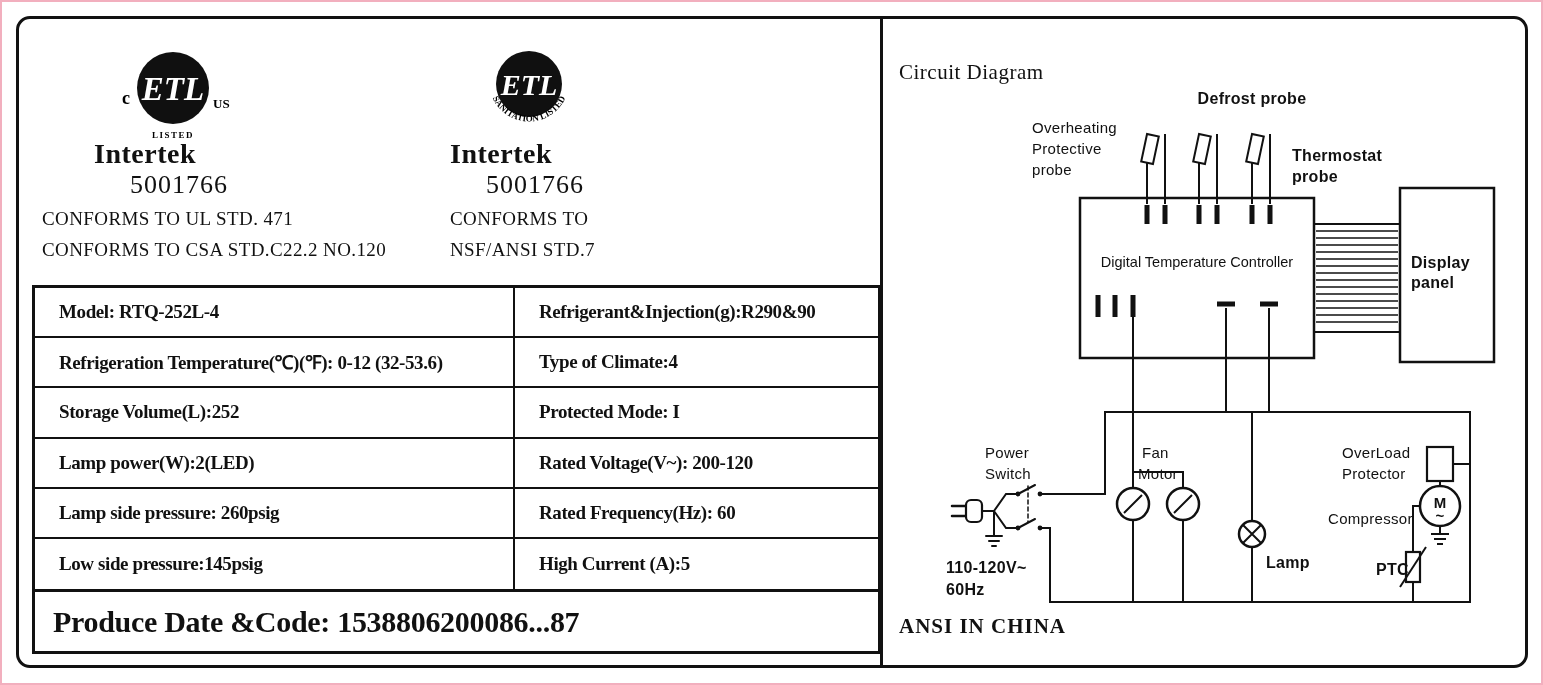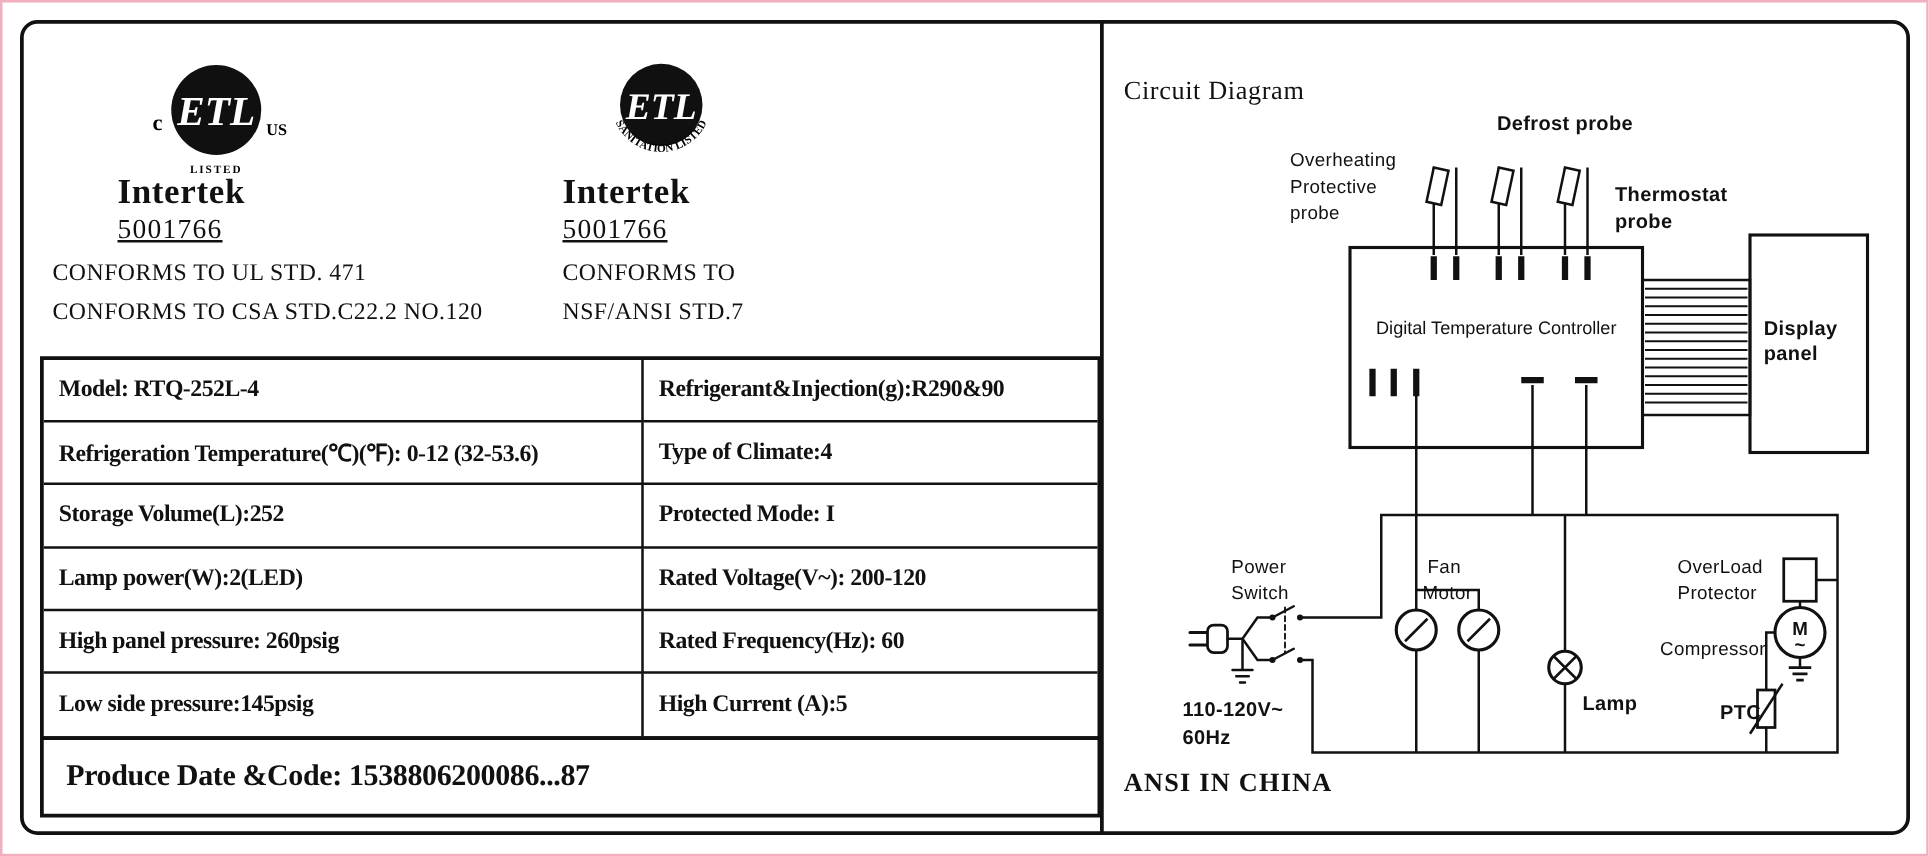--- a/index.html
+++ b/index.html
@@ -10,40 +10,40 @@
   }
   .frame{
     position:absolute;left:14px;top:14px;width:1512px;height:652px;
     border:3px solid #111;border-radius:14px;box-sizing:border-box;
   }
   .divider{position:absolute;left:878px;top:16px;width:3px;height:648px;background:#111;}
 
   
   .logo-svg{position:absolute;}
   .intertek{position:absolute;width:170px;font-size:28px;font-weight:bold;letter-spacing:.5px;}
-  .cert-number{position:absolute;width:170px;font-size:22px;letter-spacing:1px;text-decoration:underline;}
+  .cert-number{position:absolute;width:170px;text-align:center;font-size:26px;letter-spacing:1px;}
   .conf-line{position:absolute;font-family:"Liberation Serif",serif;font-size:19px;letter-spacing:.4px;white-space:nowrap;}
   .product-title{position:absolute;left:616px;top:142px;font-size:29px;font-weight:bold;letter-spacing:1.5px;white-space:nowrap;}
 
   
   .spec-table{
     position:absolute;left:30px;top:283px;width:849px;height:307px;box-sizing:border-box;
     border:3px solid #111;display:grid;grid-template-columns:480px 1fr;grid-auto-rows:1fr;
   }
   .spec-cell{
     border-right:2.5px solid #111;border-bottom:2.5px solid #111;
-    display:flex;align-items:center;padding-left:12px;
+    display:flex;align-items:center;padding-left:24px;
     font-weight:bold;font-size:19px;letter-spacing:-.4px;white-space:nowrap;
   }
   .spec-cell.rcol{border-right:none;}
   .spec-cell.lastrow{border-bottom:none;}
   .produce-row{
     position:absolute;left:30px;top:587px;width:849px;height:65px;box-sizing:border-box;
     border:3px solid #111;display:flex;align-items:center;padding-left:18px;
-    font-size:24px;font-weight:bold;letter-spacing:-.3px;white-space:nowrap;
+    font-size:30px;font-weight:bold;letter-spacing:-.3px;white-space:nowrap;
   }
 
   
   .circuit-title{position:absolute;left:897px;top:58px;font-size:21px;letter-spacing:.5px;}
   .made-in{position:absolute;left:897px;top:612px;font-size:21px;font-weight:600;letter-spacing:1px;}
   .circuit-svg{position:absolute;left:880px;top:15px;width:645px;height:650px;}
   .circuit-svg text{font-family:"Liberation Sans",sans-serif;fill:#111;}
   .t15{font-size:15px;letter-spacing:.3px;}
   .t145{font-size:14.5px;}
   .t16b{font-size:16px;font-weight:bold;letter-spacing:.3px;}
@@ -85,21 +85,21 @@
 
   <div class="spec-table">
     <div class="spec-cell">Model: RTQ-252L-4</div>
     <div class="spec-cell rcol">Refrigerant&amp;Injection(g):R290&amp;90</div>
     <div class="spec-cell">Refrigeration Temperature(℃)(℉): 0-12 (32-53.6)</div>
     <div class="spec-cell rcol">Type of Climate:4</div>
     <div class="spec-cell">Storage Volume(L):252</div>
     <div class="spec-cell rcol">Protected Mode: I</div>
     <div class="spec-cell">Lamp power(W):2(LED)</div>
     <div class="spec-cell rcol">Rated Voltage(V~): 200-120</div>
-    <div class="spec-cell">High panel pressure: 260psig</div>
+    <div class="spec-cell">Lamp side pressure: 260psig</div>
     <div class="spec-cell rcol">Rated Frequency(Hz): 60</div>
     <div class="spec-cell lastrow">Low side pressure:145psig</div>
     <div class="spec-cell rcol lastrow">High Current (A):5</div>
   </div>
   <div class="produce-row">Produce Date &amp;Code: 1538806200086...87</div>
 
   <div class="circuit-title">Circuit Diagram</div>
 
   <svg class="circuit-svg" viewBox="0 0 645 650">
 

